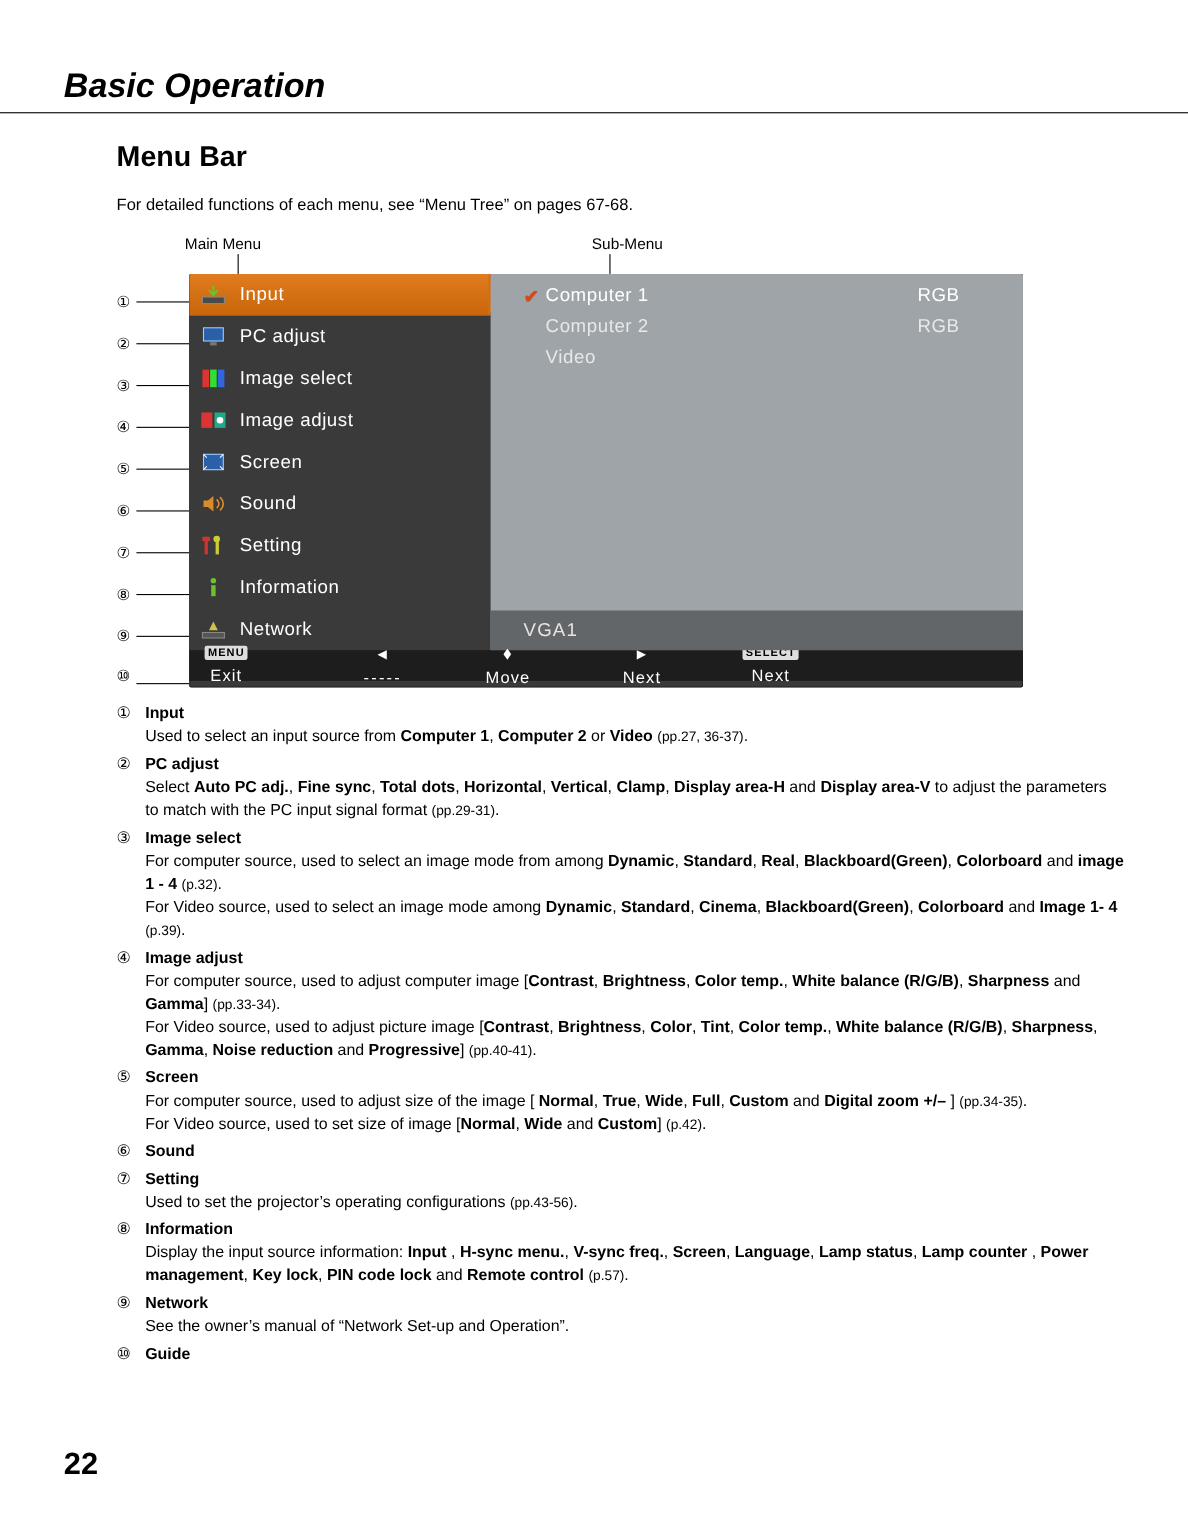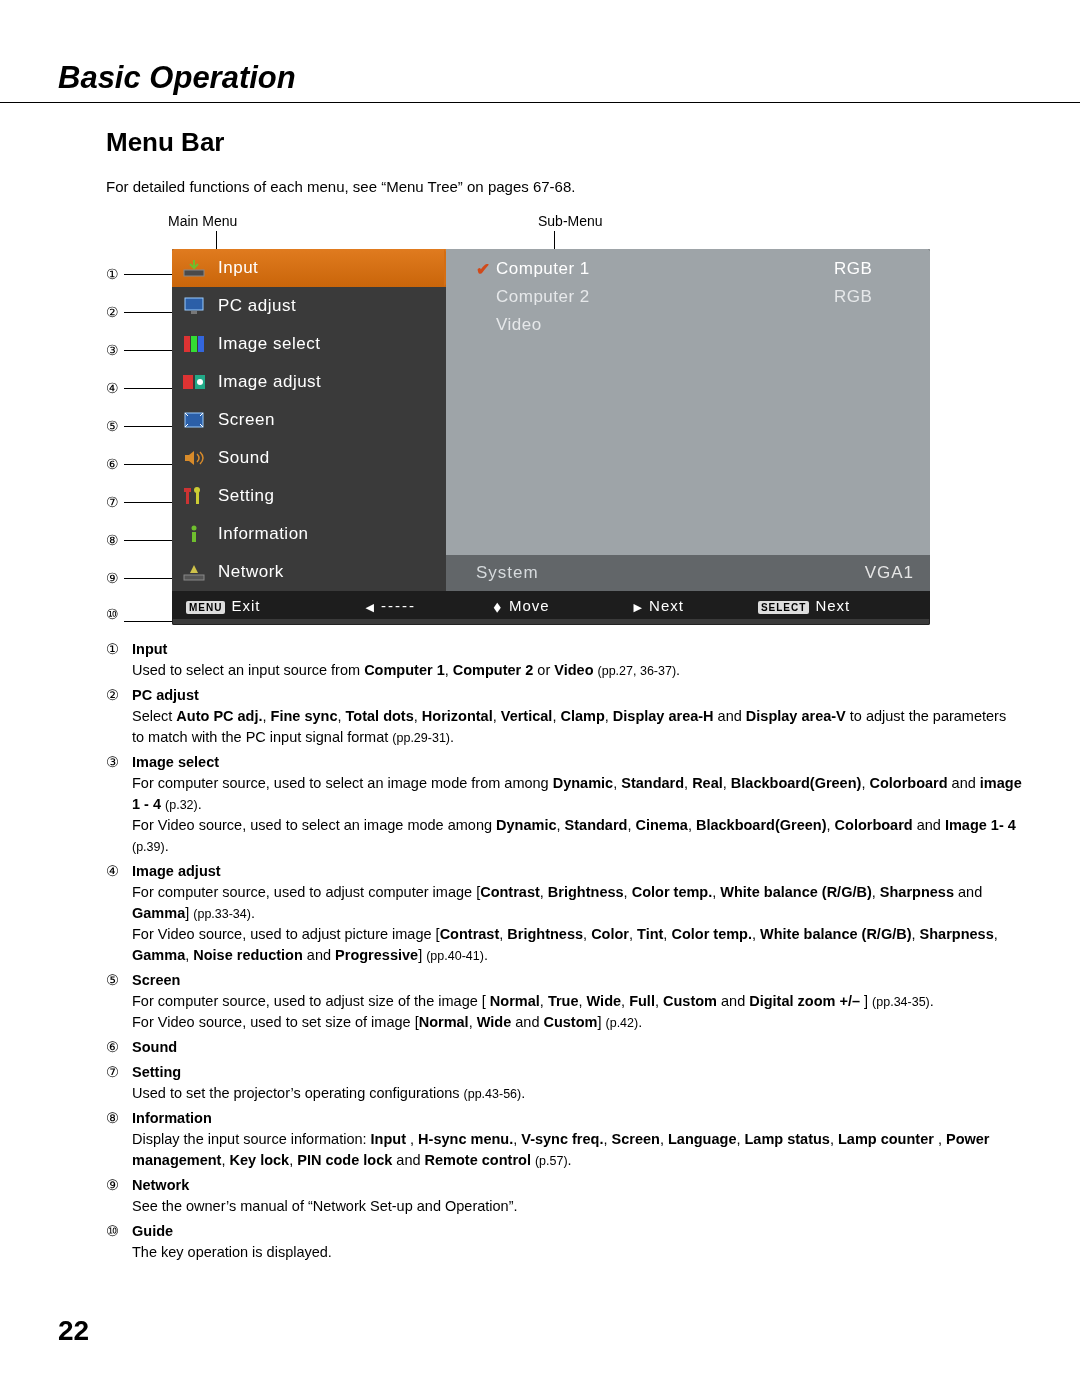--- a/index.html
+++ b/index.html
@@ -139,21 +139,21 @@
   .guide-bar {
     height: 28px;
     background: #1d1d1d;
     display: flex;
     align-items: center;
     color: #fff;
     font-size: 15px;
     letter-spacing: 1px;
     padding: 0 14px;
   }
-  .guide-bar .seg { display: flex; align-items: flex-end; gap: 6px; }
+  .guide-bar .seg { display: flex; align-items: center; gap: 6px; flex-direction: column; }
   .g-btn {
     background: #ddd;
     color: #000;
     font-size: 10px;
     font-weight: bold;
     padding: 1px 3px;
     border-radius: 2px;
   }
   .guide-bar .sp1 { width: 105px; }
   .guide-bar .sp2 { width: 76px; }
@@ -350,21 +350,20 @@
             <span class="chk"></span>
             <span class="nm">Computer 2</span>
             <span class="val">RGB</span>
           </div>
           <div class="s-row">
             <span class="chk"></span>
             <span class="nm">Video</span>
             <span class="val"></span>
           </div>
           <div class="sys-row">
-            <span class="nm">System</span>
             <span class="val">VGA1</span>
           </div>
         </div>
       </div>
 
       <div class="guide-bar">
         <div class="seg">
           <span class="g-btn">MENU</span>
           <span>Exit</span>
         </div>
@@ -453,18 +452,17 @@
       <div class="num">⑨</div>
       <div class="body">
         <div class="title">Network</div>
         <div class="text">See the owner’s manual of “Network Set-up and Operation”.</div>
       </div>
     </div>
     <div class="d">
       <div class="num">⑩</div>
       <div class="body">
         <div class="title">Guide</div>
-        <div class="text">The key operation is displayed.</div>
       </div>
     </div>
   </div>
 
 <div class="page-num">22</div>
 
 </body></html>

